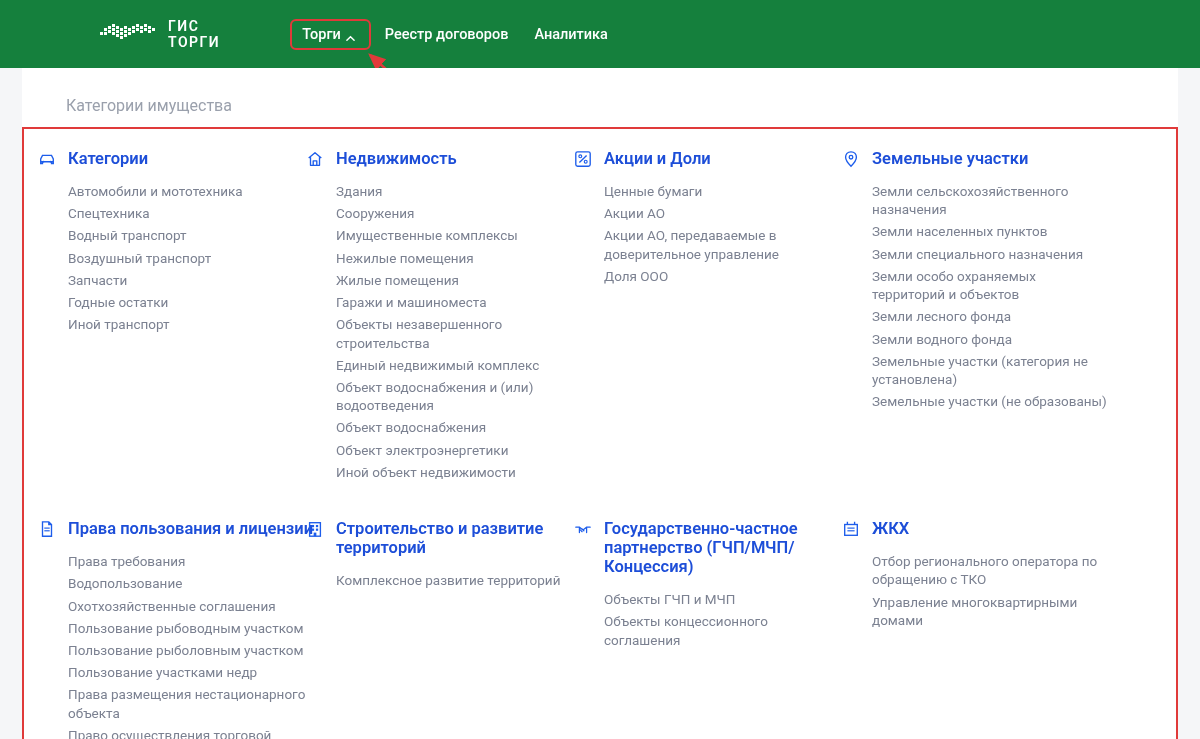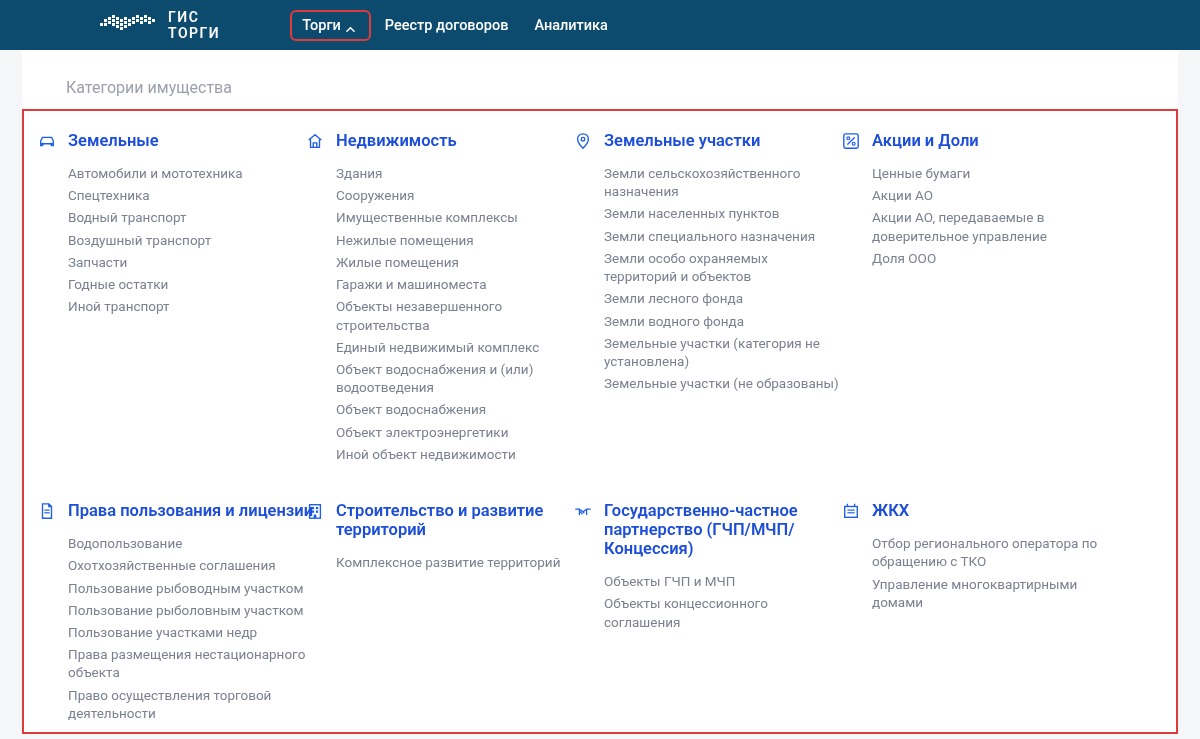--- a/index.html
+++ b/index.html
@@ -1,19 +1,19 @@
 <!DOCTYPE html>
 <html><head>
   <meta charset="utf-8">
   <style>
     * { margin: 0; padding: 0; box-sizing: border-box; }
     body { font-family: -apple-system, BlinkMacSystemFont, "Segoe UI", Roboto, Arial, sans-serif; background: #f5f6f8; width: 1200px; }
     .header {
-      background: #0c4a6e;
-      height: 50px;
+      background: #15803d;
+      height: 68px;
       display: flex;
       align-items: center;
       padding: 0 18px 0 100px;
       color: #fff;
     }
     .logo {
       display: flex;
       align-items: center;
       gap: 10px;
       margin-right: 70px;
@@ -200,21 +200,21 @@
 <div class="page">
   <div class="page-title">Категории имущества</div>
   <div class="mega" id="mega">
       <div class="cat">
         <div class="cat-head">
           <span class="cat-icon"><svg viewBox="0 0 20 20">
               <path d="M3 13 L3 10 L5 6 L15 6 L17 10 L17 13 M3 13 L3 15 L5 15 L5 13 M17 13 L17 15 L15 15 L15 13 M3 13 L17 13" stroke="#1d5deb" stroke-width="1.5" fill="none"></path>
               <circle cx="6" cy="13" r="1" fill="#1d5deb"></circle>
               <circle cx="14" cy="13" r="1" fill="#1d5deb"></circle>
             </svg></span>
-          <span>Земельные</span>
+          <span>Категории</span>
         </div>
         <ul class="cat-items">
           <li>Автомобили и мототехника</li>
           <li>Спецтехника</li>
           <li>Водный транспорт</li>
           <li>Воздушный транспорт</li>
           <li>Запчасти</li>
           <li>Годные остатки</li>
           <li>Иной транспорт</li>
         </ul>
@@ -237,63 +237,64 @@
           <li>Единый недвижимый комплекс</li>
           <li>Объект водоснабжения и (или) водоотведения</li>
           <li>Объект водоснабжения</li>
           <li>Объект электроэнергетики</li>
           <li>Иной объект недвижимости</li>
         </ul>
       </div>
       <div class="cat">
         <div class="cat-head">
           <span class="cat-icon"><svg viewBox="0 0 20 20">
+              <rect x="2" y="2" width="16" height="16" rx="2" stroke="#1d5deb" stroke-width="1.5" fill="none"></rect>
+              <circle cx="7" cy="7" r="1.6" stroke="#1d5deb" stroke-width="1.3" fill="none"></circle>
+              <circle cx="13" cy="13" r="1.6" stroke="#1d5deb" stroke-width="1.3" fill="none"></circle>
+              <line x1="6" y1="14" x2="14" y2="6" stroke="#1d5deb" stroke-width="1.5"></line>
+            </svg></span>
+          <span>Акции и Доли</span>
+        </div>
+        <ul class="cat-items">
+          <li>Ценные бумаги</li>
+          <li>Акции АО</li>
+          <li>Акции АО, передаваемые в доверительное управление</li>
+          <li>Доля ООО</li>
+        </ul>
+      </div>
+      <div class="cat">
+        <div class="cat-head">
+          <span class="cat-icon"><svg viewBox="0 0 20 20">
               <path d="M10 2 C6 2 4 5 4 8 C4 12 10 18 10 18 C10 18 16 12 16 8 C16 5 14 2 10 2 Z" stroke="#1d5deb" stroke-width="1.5" fill="none"></path>
               <circle cx="10" cy="8" r="2" stroke="#1d5deb" stroke-width="1.5" fill="none"></circle>
             </svg></span>
           <span>Земельные участки</span>
         </div>
         <ul class="cat-items">
           <li>Земли сельскохозяйственного назначения</li>
           <li>Земли населенных пунктов</li>
           <li>Земли специального назначения</li>
           <li>Земли особо охраняемых территорий и объектов</li>
           <li>Земли лесного фонда</li>
           <li>Земли водного фонда</li>
           <li>Земельные участки (категория не установлена)</li>
           <li>Земельные участки (не образованы)</li>
         </ul>
       </div>
       <div class="cat">
         <div class="cat-head">
           <span class="cat-icon"><svg viewBox="0 0 20 20">
-              <rect x="2" y="2" width="16" height="16" rx="2" stroke="#1d5deb" stroke-width="1.5" fill="none"></rect>
-              <circle cx="7" cy="7" r="1.6" stroke="#1d5deb" stroke-width="1.3" fill="none"></circle>
-              <circle cx="13" cy="13" r="1.6" stroke="#1d5deb" stroke-width="1.3" fill="none"></circle>
-              <line x1="6" y1="14" x2="14" y2="6" stroke="#1d5deb" stroke-width="1.5"></line>
-            </svg></span>
-          <span>Акции и Доли</span>
-        </div>
-        <ul class="cat-items">
-          <li>Ценные бумаги</li>
-          <li>Акции АО</li>
-          <li>Акции АО, передаваемые в доверительное управление</li>
-          <li>Доля ООО</li>
-        </ul>
-      </div>
-      <div class="cat">
-        <div class="cat-head">
-          <span class="cat-icon"><svg viewBox="0 0 20 20">
               <path d="M5 2 L12 2 L15 5 L15 18 L5 18 Z M12 2 L12 5 L15 5" stroke="#1d5deb" stroke-width="1.5" fill="none"></path>
               <line x1="7" y1="9" x2="13" y2="9" stroke="#1d5deb" stroke-width="1.3"></line>
               <line x1="7" y1="12" x2="13" y2="12" stroke="#1d5deb" stroke-width="1.3"></line>
             </svg></span>
           <span>Права пользования и лицензии</span>
         </div>
         <ul class="cat-items">
+          <li>Права требования</li>
           <li>Водопользование</li>
           <li>Охотхозяйственные соглашения</li>
           <li>Пользование рыбоводным участком</li>
           <li>Пользование рыболовным участком</li>
           <li>Пользование участками недр</li>
           <li>Права размещения нестационарного объекта</li>
           <li>Право осуществления торговой деятельности</li>
         </ul>
       </div>
       <div class="cat">

